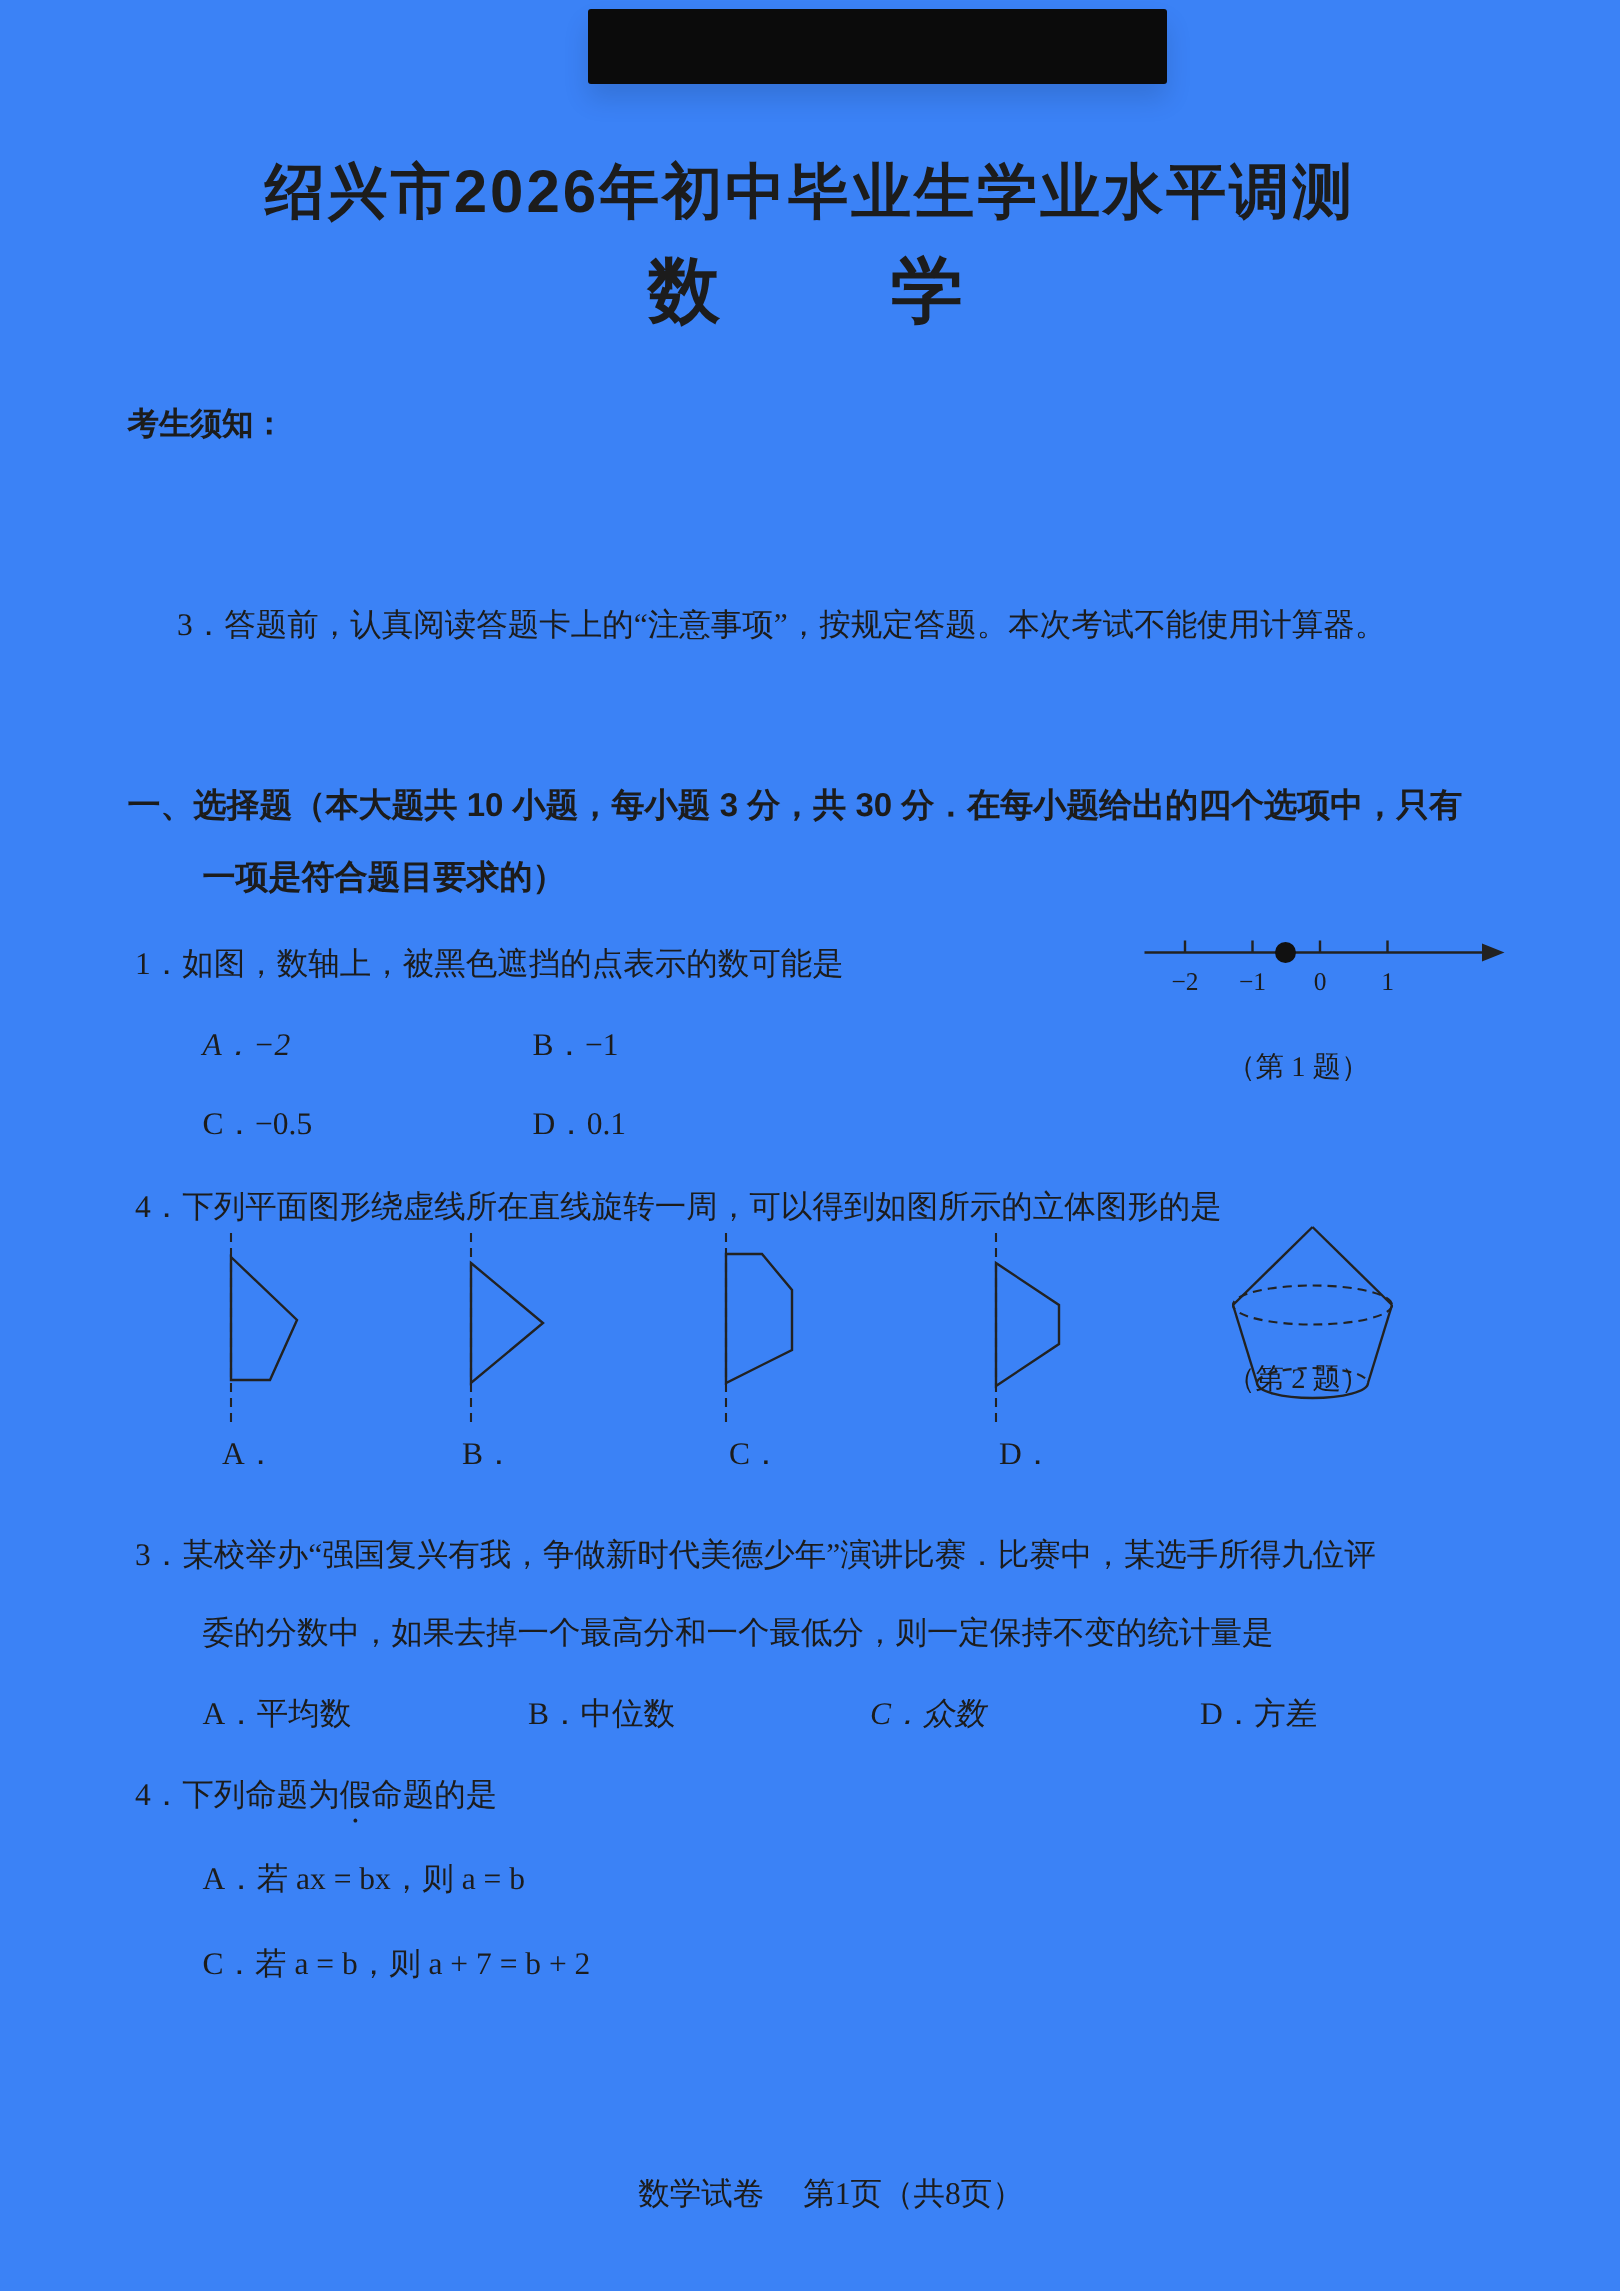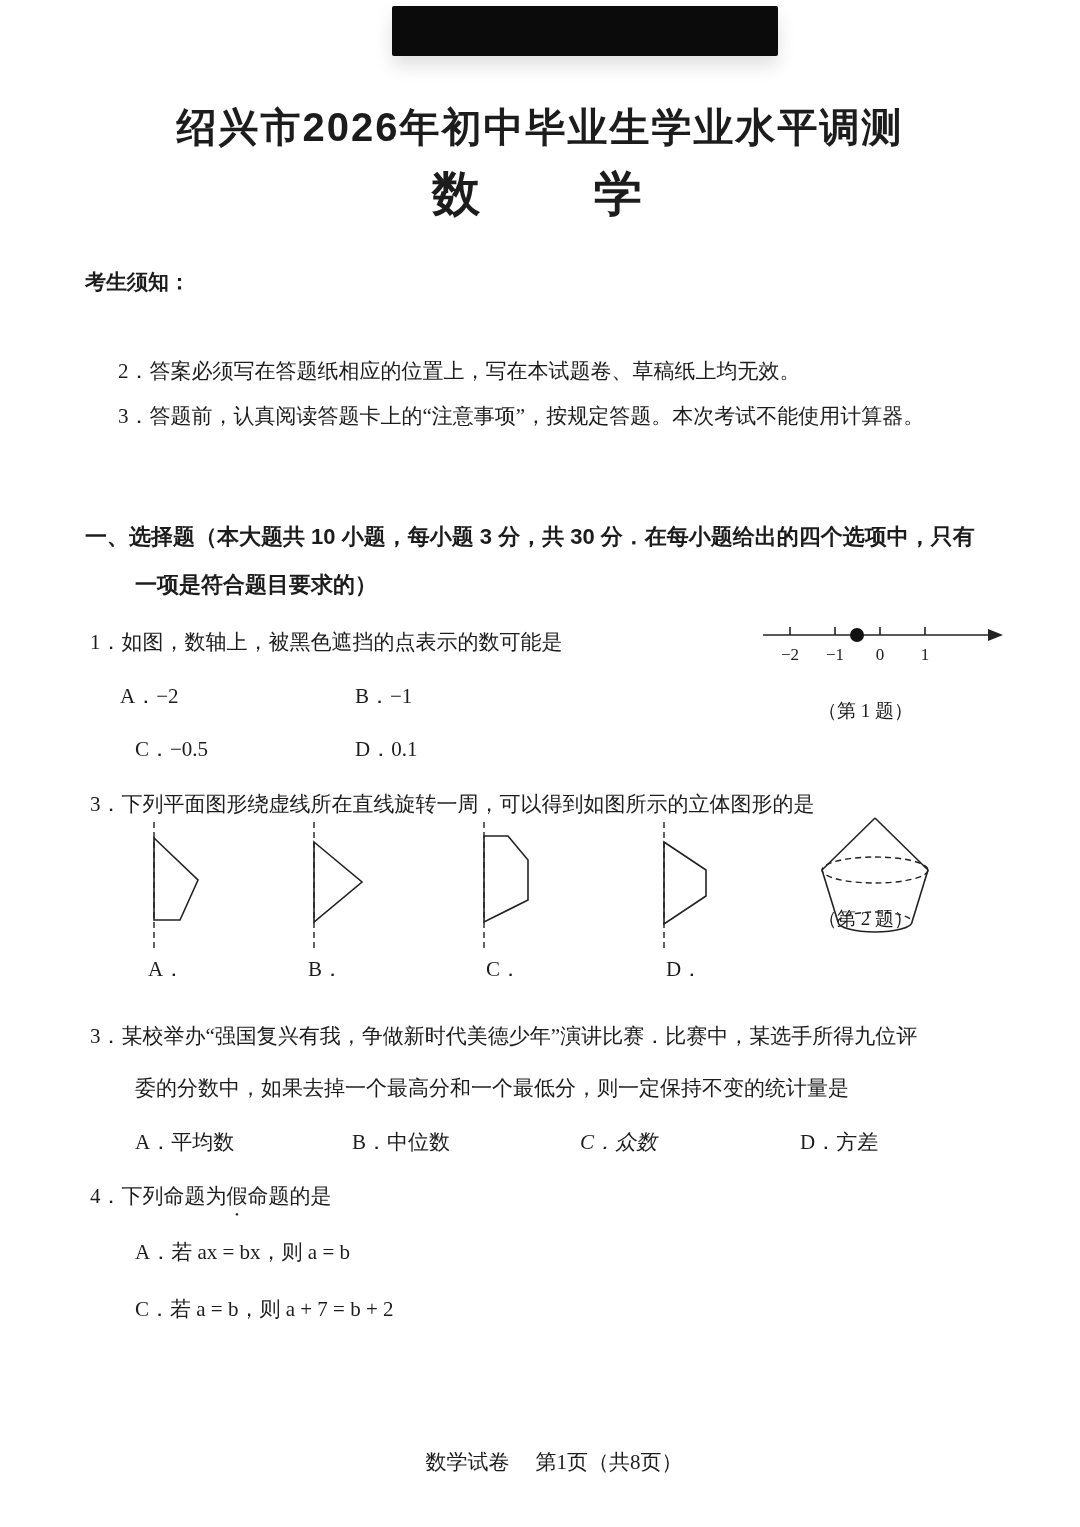--- a/index.html
+++ b/index.html
@@ -1,20 +1,20 @@
 <!DOCTYPE html>
 <html><head>
 <meta charset="utf-8">
 <style>
   html,body{margin:0;padding:0;background:#d9d8d5;}
   .sheet{
     position:relative;
     width:1080px;height:1527px;
     margin:0 auto;
-    background:#ffffff;
+    background:#3b82f6;
     font-family:"Liberation Serif","DejaVu Serif",serif;
     color:#1c1c1c;
     overflow:hidden;
   }
   .abs{position:absolute;white-space:nowrap;}
   .scan-bar{
     position:absolute;left:392px;top:6px;width:386px;height:50px;
     background:#0b0b0b;border-radius:2px;
     box-shadow:0 10px 18px rgba(0,0,0,0.12);
   }
@@ -61,21 +61,20 @@
 <body>
 
 <div class="sheet">
 
   <div class="scan-bar"></div>
 
   <div class="abs title">绍兴市2026年初中毕业生学业水平调测</div>
   <div class="abs subject">数　　学</div>
 
   <div class="abs notice-heading">考生须知：</div>
-  <div class="abs note" style="top:357px;">2．答案必须写在答题纸相应的位置上，写在本试题卷、草稿纸上均无效。</div>
   <div class="abs note" style="top:402px;">3．答题前，认真阅读答题卡上的“注意事项”，按规定答题。本次考试不能使用计算器。</div>
 
   <div class="abs sec-head" style="left:85px;top:522px;text-align:center;">一、选择题（本大题共 10 小题，每小题 3 分，共 30 分．在每小题给出的四个选项中，只有</div>
   <div class="abs sec-head" style="left:135px;top:570px;">一项是符合题目要求的）</div>
 
   <div class="abs body-text" style="left:90px;top:628px;">1．如图，数轴上，被黑色遮挡的点表示的数可能是</div>
 
   <div class="abs" style="left:755px;top:615px;">
     <svg width="250" height="55" viewBox="0 0 250 55">
       <line class="fig-stroke" x1="8" y1="20" x2="238" y2="20"></line>
@@ -86,26 +85,26 @@
       <line class="fig-stroke" x1="170" y1="12" x2="170" y2="20"></line>
       <circle cx="102" cy="20" r="7" fill="#111"></circle>
       <text class="svg-label" x="35" y="45" text-anchor="middle">−2</text>
       <text class="svg-label" x="80" y="45" text-anchor="middle">−1</text>
       <text class="svg-label" x="125" y="45" text-anchor="middle">0</text>
       <text class="svg-label" x="170" y="45" text-anchor="middle">1</text>
     </svg>
   </div>
   <div class="abs caption" style="left:818px;top:698px;">（第 1 题）</div>
 
-  <div class="abs opt" style="left:120px;top:682px;">A．−2</div>
+  <div class="abs opt" style="left:135px;top:682px;font-style:italic;">A．−2</div>
   <div class="abs opt" style="left:355px;top:682px;">B．−1</div>
   <div class="abs opt" style="left:135px;top:735px;">C．−0.5</div>
   <div class="abs opt" style="left:355px;top:735px;">D．0.1</div>
 
-  <div class="abs body-text" style="left:90px;top:790px;">3．下列平面图形绕虚线所在直线旋转一周，可以得到如图所示的立体图形的是</div>
+  <div class="abs body-text" style="left:90px;top:790px;">4．下列平面图形绕虚线所在直线旋转一周，可以得到如图所示的立体图形的是</div>
 
   <div class="abs" style="left:140px;top:820px;">
     <svg width="70" height="135" viewBox="0 0 70 135">
       <line class="fig-dash" x1="14" y1="2" x2="14" y2="130"></line>
       <polygon class="fig-stroke" points="14,18 58,60 40,100 14,100"></polygon>
     </svg>
   </div>
   <div class="abs" style="left:300px;top:820px;">
     <svg width="70" height="135" viewBox="0 0 70 135">
       <line class="fig-dash" x1="14" y1="2" x2="14" y2="130"></line>

